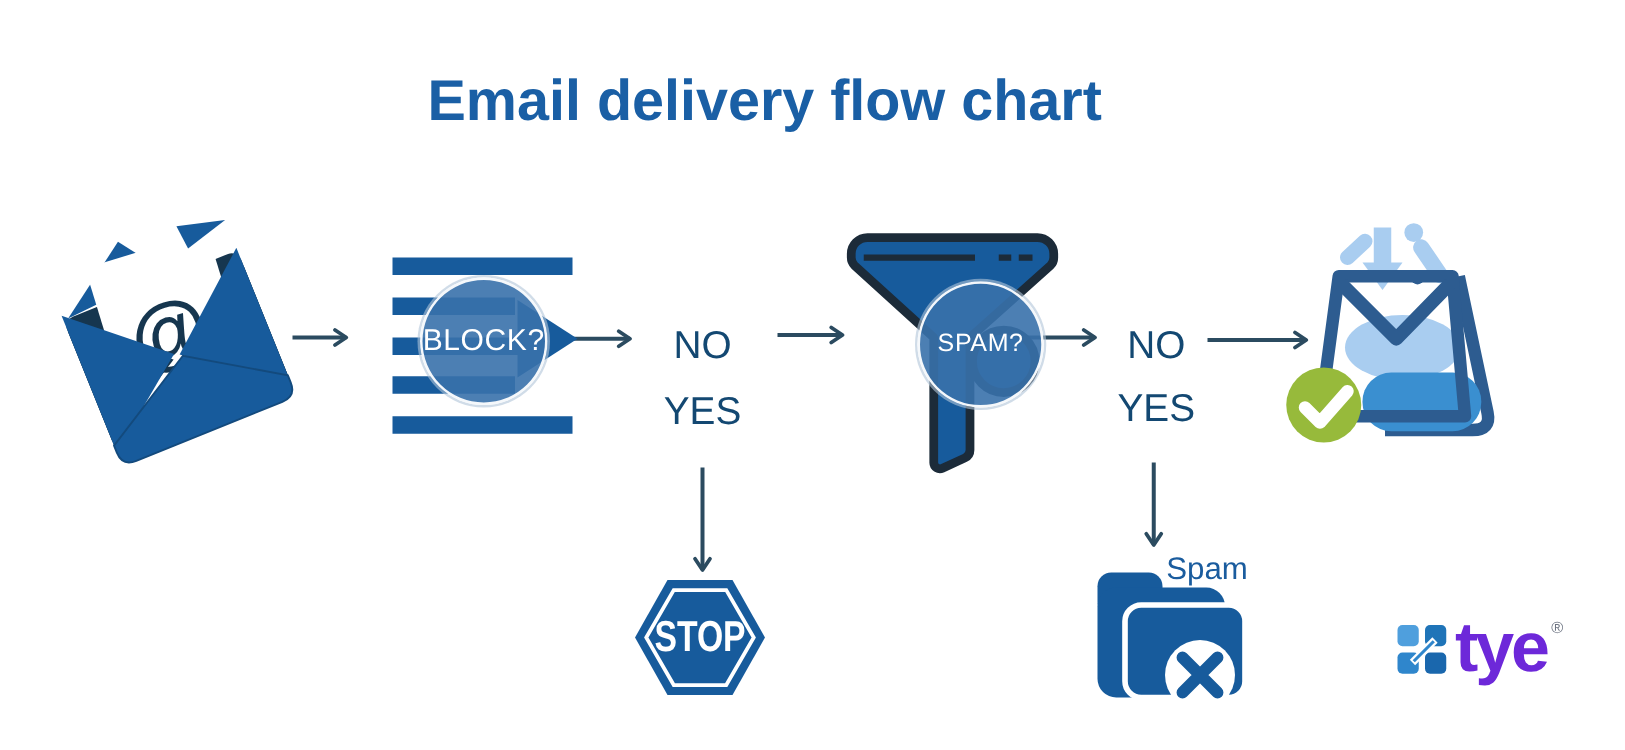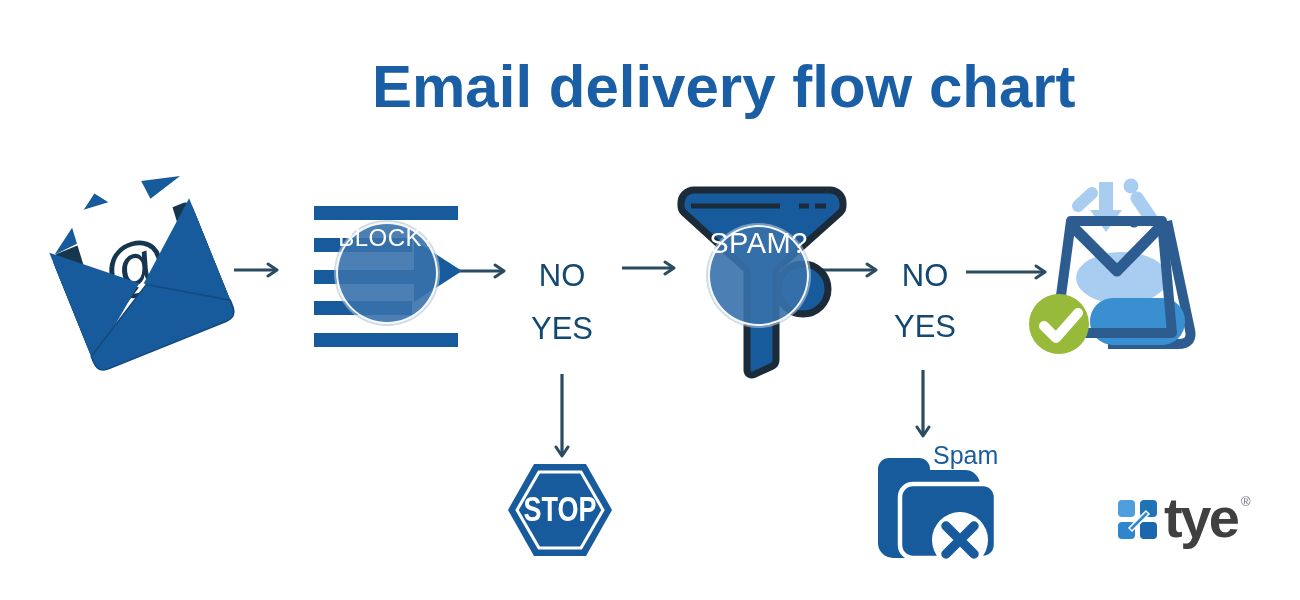--- a/index.html
+++ b/index.html
@@ -1,34 +1,34 @@
 <!DOCTYPE html>
 <html><head>
 <meta charset="utf-8">
 <style>
   html,body{margin:0;padding:0;background:#fff;}
   .canvas{position:relative;width:1300px;height:600px;background:#ffffff;overflow:hidden;
           font-family:"Liberation Sans",sans-serif;}
   svg.flow{position:absolute;left:0;top:0;}
-  .title{position:absolute;left:342px;top:57px;font-size:60px;font-weight:700;
-         color:#1a5fa5;letter-spacing:0;line-height:1;margin-left:30px;}
+  .title{position:absolute;left:342px;top:57px;font-size:46px;font-weight:700;
+         color:#1a5fa5;letter-spacing:0;line-height:1;}
   .decision{position:absolute;border-radius:50%;background:rgba(57,113,171,0.9);
             border:2px solid rgba(255,255,255,0.95);
             box-shadow:0 0 0 2px rgba(176,196,216,0.6);
-            display:flex;justify-content:center;
+            display:flex;align-items:center;justify-content:center;
             color:#ffffff;z-index:3;}
   #block-circle{left:336px;top:222px;width:98px;height:98px;font-size:24px;letter-spacing:0.5px;}
-  #spam-circle{left:708px;top:225px;width:97px;height:97px;font-size:29px;letter-spacing:0.5px;}
+  #spam-circle{left:734px;top:225px;width:97px;height:97px;font-size:20px;letter-spacing:0.5px;}
   .answer{position:absolute;transform:translate(-50%,-50%);font-weight:400;
           font-size:31px;color:#134872;z-index:2;}
   #no1{left:562px;top:276px;} #yes1{left:562px;top:329px;}
   #no2{left:925px;top:276px;} #yes2{left:925px;top:327px;}
   .spam-label{position:absolute;left:933px;top:441px;font-size:25px;color:#1a5c9e;z-index:2;}
   .logo-word{position:absolute;left:1164px;top:490px;font-size:56px;font-weight:700;
-             color:#404040;letter-spacing:-2.5px;line-height:1;z-index:2;}
+             color:#6d28d9;letter-spacing:-2.5px;line-height:1;z-index:2;}
   .logo-reg{position:absolute;left:1241px;top:494px;font-size:13px;color:#6b7280;z-index:2;}
 </style>
 </head>
 <body>
 
 <div class="canvas">
 
   <svg class="flow" width="1300" height="600" viewBox="0 0 1300 600">
     <defs>
       <marker id="ah" markerWidth="18" markerHeight="18" refX="12" refY="8" orient="auto" markerUnits="userSpaceOnUse">

